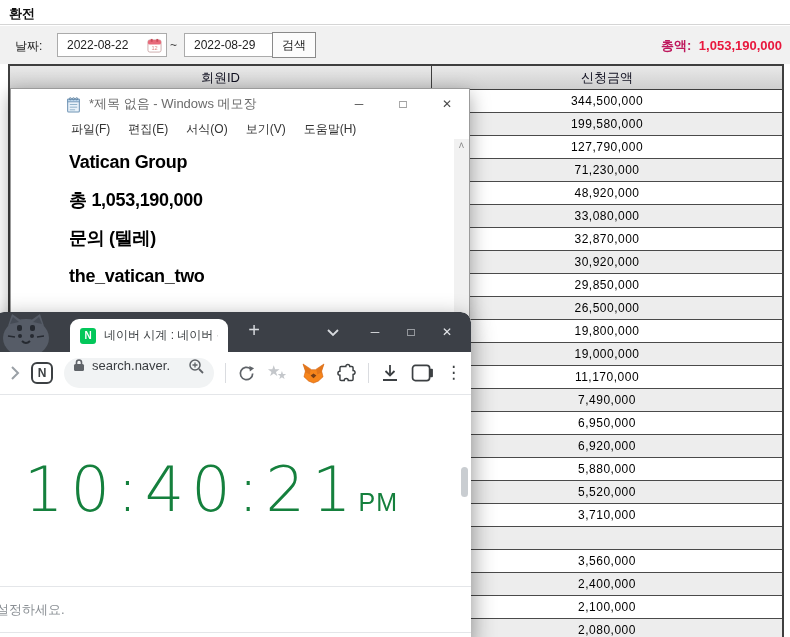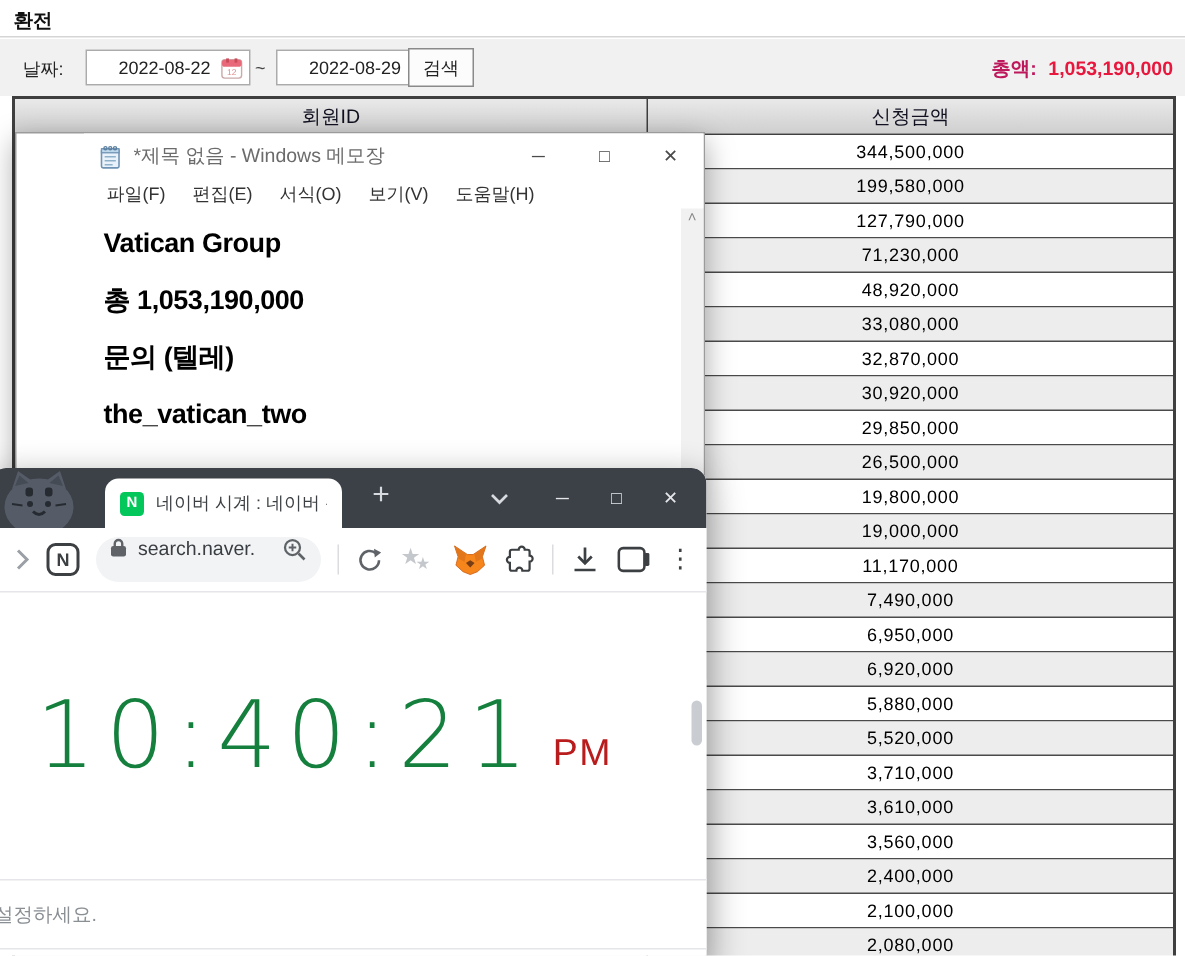--- a/index.html
+++ b/index.html
@@ -8,21 +8,21 @@
   .stage { position:relative; width:790px; height:637px; overflow:hidden; }
 
   
   .top-strip { position:absolute; left:0; top:0; width:790px; height:25px; background:#fff;
     border-bottom:1px solid #d5d5d5; }
   .page-title { position:absolute; left:9px; top:5px; font-size:13px; font-weight:bold; color:#111; }
   .filter-bar { position:absolute; left:0; top:26px; width:790px; height:38px; background:#f1f1f1; }
   .date-label { position:absolute; left:15px; top:12px; font-size:12px; color:#222; }
   .date-input { position:absolute; top:7px; width:110px; height:24px; background:#fff;
     border:1px solid #ababab; font-size:12px; color:#222; display:flex; align-items:center;
-    padding:0 4px 0 21px; }
+    padding:0 4px 0 9px; }
   .date-input .dval { flex:1; }
   .di-from { left:57px; } .di-to { left:184px; }
   .tilde { position:absolute; left:170px; top:12px; font-size:12px; color:#444; }
   .cal-ico { width:15px; height:15px; display:inline-block; }
   .search-btn { position:absolute; left:272px; top:6px; width:44px; height:26px; background:#fcfcfc;
     border:1px solid #8a8a8a; border-radius:0; font-size:12px; color:#222; text-align:center;
     line-height:24px; }
   .total-wrap { position:absolute; right:8px; top:11px; font-size:13px; }
   .total-label { color:#be185d; font-weight:bold; }
   .total-value { color:#e8173d; font-weight:bold; margin-left:4px; }
@@ -78,21 +78,21 @@
   .url-text { font-size:13px; color:#3a3d41; flex:1; white-space:nowrap; overflow:hidden; }
   .tb-divider { width:1px; height:20px; background:#dadce0; }
   .stars { position:relative; width:24px; height:22px; color:#c4c7cb; }
   .star-a { position:absolute; left:0; top:0; font-size:15px; }
   .star-b { position:absolute; left:10px; top:7px; font-size:11px; }
   .dots { font-size:17px; color:#3c4043; letter-spacing:0; line-height:20px; }
   .br-content { position:relative; height:201px; background:#fff; }
   .clock-row { display:flex; align-items:flex-end; margin:58px 0 0 30px; }
   .clock-time { font-size:62px; font-weight:200; color:#15803d; letter-spacing:7px;
     font-family:"DejaVu Sans","Liberation Sans",sans-serif; }
-  .clock-ampm { font-size:25px; color:#b91c1c; margin-left:10px; margin-bottom:9px; letter-spacing:1px; }
+  .clock-ampm { font-size:25px; color:#15803d; margin-bottom:9px; letter-spacing:1px; }
   .br-vscroll { position:absolute; right:3px; top:14px; width:7px; height:30px; background:#c9cdd1;
     border-radius:4px; }
   .br-infobar { position:absolute; left:0; right:0; top:274px; height:47px; background:#fff;
     border-top:1px solid #e4e6e9; border-bottom:1px solid #e4e6e9; display:flex; align-items:center; }
   .infobar-text { font-size:13px; color:#8a8f94; padding-left:2px; white-space:nowrap; }
 </style>
 </head>
 <body>
 
 <div class="stage">
@@ -208,21 +208,20 @@
         <div class="trow">
           <div class="cell cell-id"></div>
           <div class="cell cell-amt">5,520,000</div>
         </div>
         <div class="trow">
           <div class="cell cell-id"></div>
           <div class="cell cell-amt">3,710,000</div>
         </div>
         <div class="trow">
           <div class="cell cell-id"></div>
-          <div class="cell cell-amt">3,610,000</div>
         </div>
         <div class="trow">
           <div class="cell cell-id"></div>
           <div class="cell cell-amt">3,560,000</div>
         </div>
         <div class="trow">
           <div class="cell cell-id"></div>
           <div class="cell cell-amt">2,400,000</div>
         </div>
         <div class="trow">

